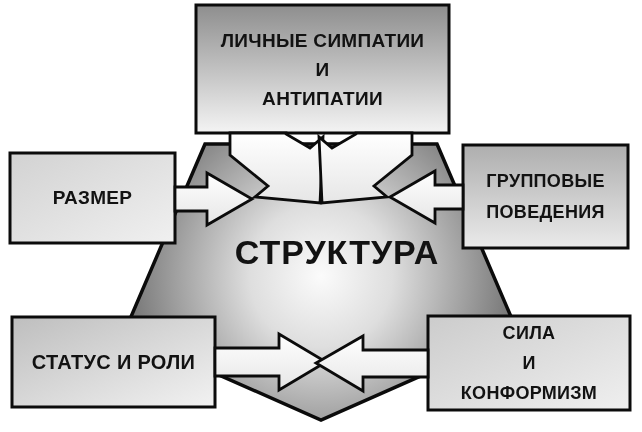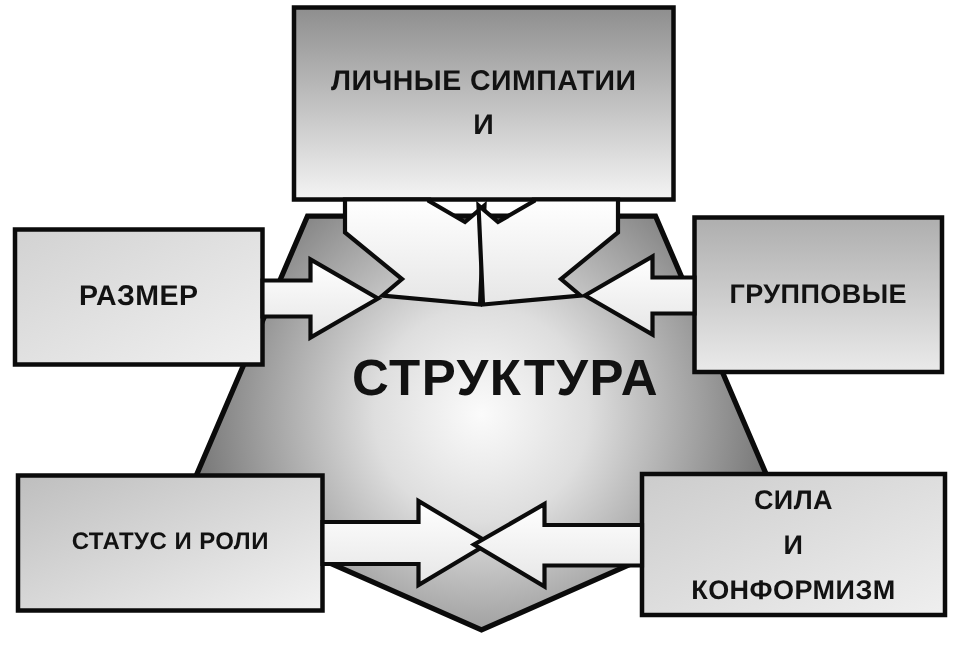--- a/index.html
+++ b/index.html
@@ -39,21 +39,21 @@
     font-weight: bold;
     letter-spacing: 0.3px;
     pointer-events: none;
     white-space: nowrap;
   }
   .label div { width: 100%; }
   
   #lbl-top          { left: 196px; top: 5px;   width: 253px; height: 128px; font-size: 19px; line-height: 29px; }
   #lbl-left         { left: 10px;  top: 153px; width: 165px; height: 90px;  font-size: 19px; }
   #lbl-right        { left: 463px; top: 145px; width: 165px; height: 103px; font-size: 18px; line-height: 31px; }
-  #lbl-bottom-left  { left: 12px;  top: 317px; width: 203px; height: 90px;  font-size: 16px; }
+  #lbl-bottom-left  { left: 12px;  top: 317px; width: 203px; height: 90px;  font-size: 20px; }
   #lbl-bottom-right { left: 428px; top: 316px; width: 202px; height: 94px;  font-size: 18px; line-height: 30px; }
   #lbl-center {
     left: 16px; right: 0; top: 222px;
     width: 642px;
     font-size: 34px;
     line-height: 60px;
     letter-spacing: 1px;
     color: var(--text, #111111);
   }
 </style>
@@ -108,28 +108,30 @@
     <path class="outlined arrow" fill="url(#gArrow)" d="M463,185 L435,185 L435,171 L390,197 L435,223 L435,209 L463,209 Z"></path>
     <path class="outlined arrow" fill="url(#gArrow)" d="M230,133 L230,155 L268,186 L255,197 L320,203 L323,137 L310,148 L286,134 L286,133 Z"></path>
     <path class="outlined arrow" fill="url(#gArrow)" d="M412,133 L412,155 L374,186 L387,197 L322,203 L319,137 L332,148 L356,134 L356,133 Z"></path>
     <path class="outlined arrow" fill="url(#gArrow)" d="M215,348 L279,348 L279,334 L326,362 L279,390 L279,376 L215,376 Z"></path>
     <path class="outlined arrow" fill="url(#gArrow)" d="M428,350 L363,350 L363,336 L316,363 L363,391 L363,377 L428,377 Z"></path>
   </svg>
 
   <div class="label" id="lbl-top">
     <div>ЛИЧНЫЕ СИМПАТИИ</div>
     <div>И</div>
+    <div>АНТИПАТИИ</div>
   </div>
 
   <div class="label" id="lbl-left">
     <div>РАЗМЕР</div>
   </div>
 
   <div class="label" id="lbl-right">
     <div>ГРУППОВЫЕ</div>
+    <div>ПОВЕДЕНИЯ</div>
   </div>
 
   <div class="label" id="lbl-bottom-left">
     <div>СТАТУС И РОЛИ</div>
   </div>
 
   <div class="label" id="lbl-bottom-right">
     <div>СИЛА</div>
     <div>И</div>
     <div>КОНФОРМИЗМ</div>

